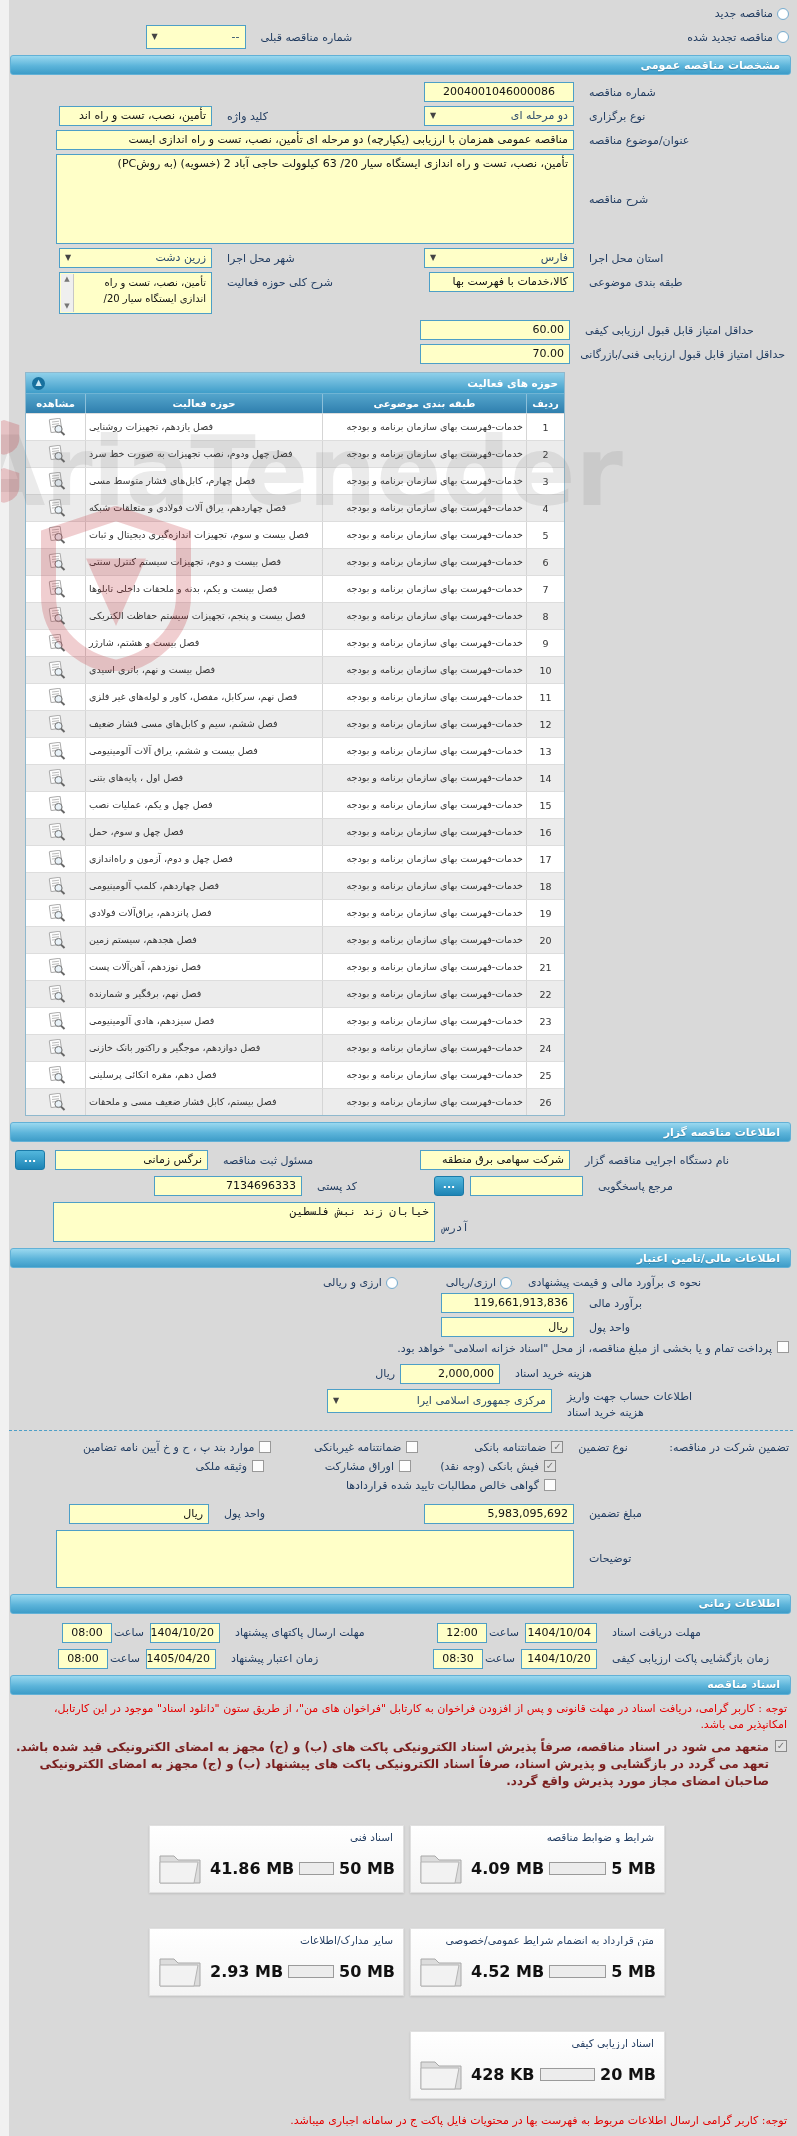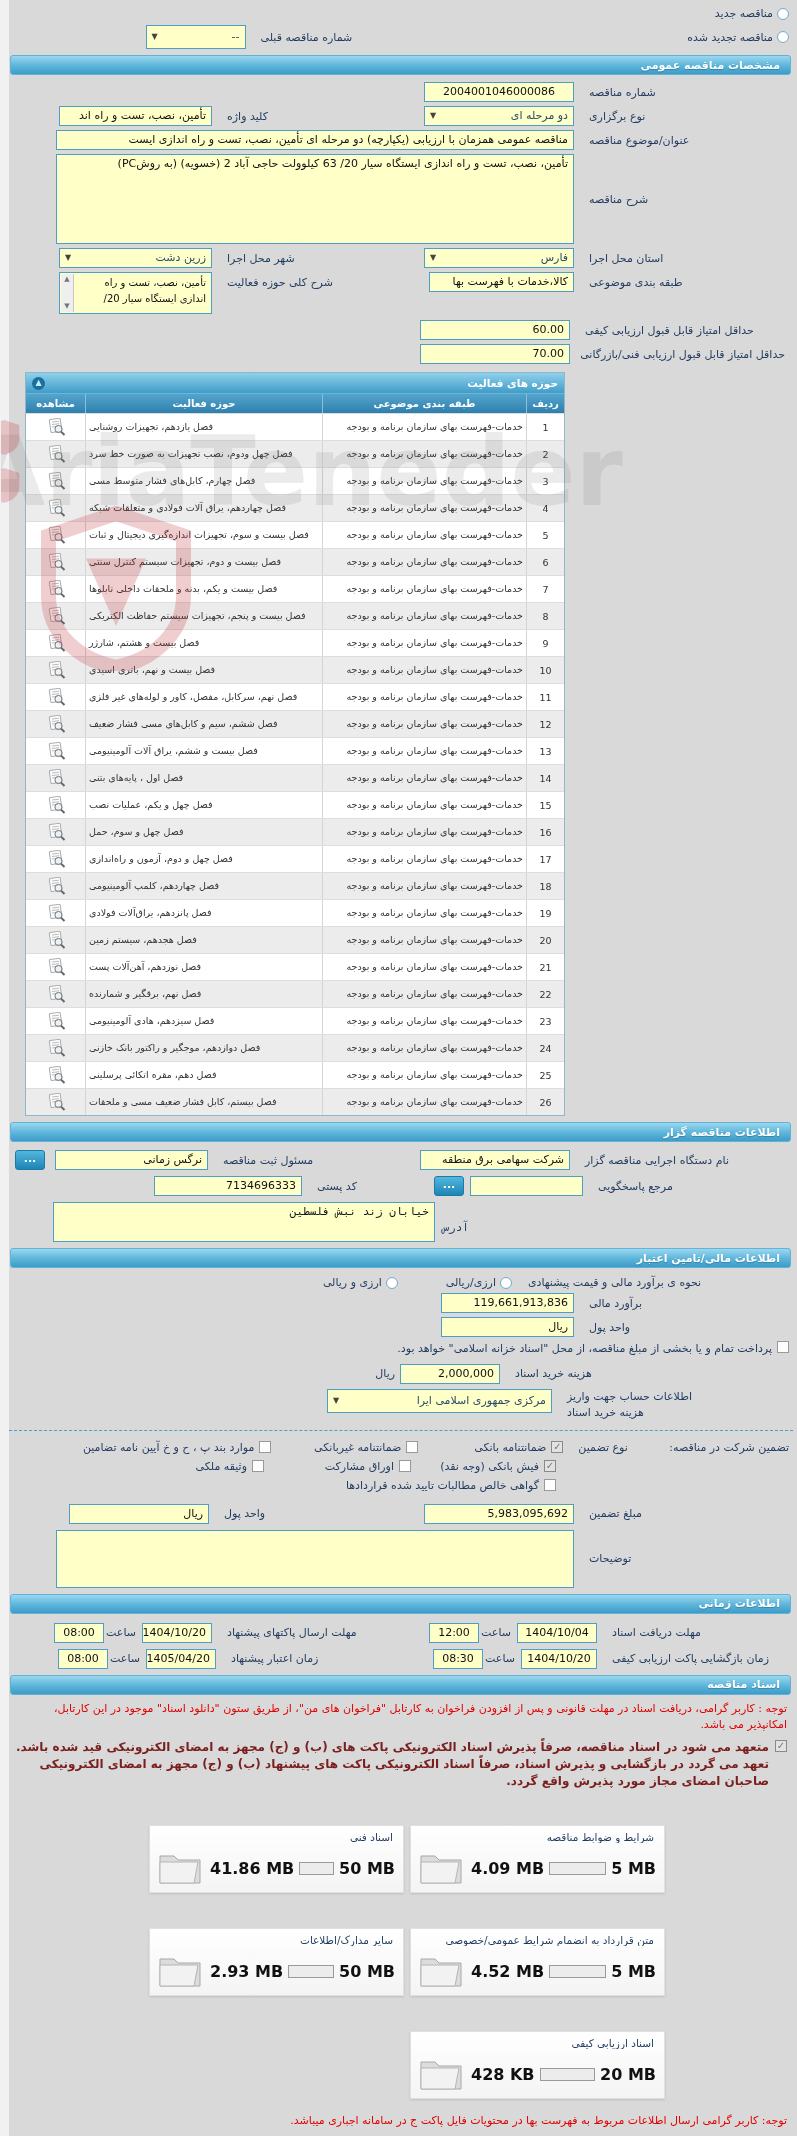--- a/index.html
+++ b/index.html
@@ -730,21 +730,21 @@
     <div class="inp" style="width:140px;">ریال</div>
   </div>
   <div class="frow m95" style="margin-top:6px;">
     <span class="lbl lblr">توضیحات</span>
     <div class="ta w518" style="height:58px;"></div>
   </div>
 
   <div class="bar">اطلاعات زمانی</div>
   <div class="frow m8" style="margin-top:9px;">
     <span class="lbl" style="width:192px;">مهلت دریافت اسناد</span>
-    <div class="inp" style="width:80px;text-align:center;">1404/10/04</div>
+    <div class="inp" style="width:72px;text-align:center;">1404/10/04</div>
     <span class="lbl" style="width:38px;padding-right:6px;">ساعت</span>
     <div class="inp" style="width:50px;text-align:center;">12:00</div>
     <span class="lbl" style="width:183px;margin-right:34px;">مهلت ارسال پاکتهای پیشنهاد</span>
     <div class="inp" style="width:70px;text-align:center;">1404/10/20</div>
     <span class="lbl" style="width:38px;padding-right:6px;">ساعت</span>
     <div class="inp" style="width:50px;text-align:center;">08:00</div>
   </div>
   <div class="frow m8" style="margin-top:6px;">
     <span class="lbl" style="width:192px;">زمان بازگشایی پاکت ارزیابی کیفی</span>
     <div class="inp" style="width:76px;text-align:center;">1404/10/20</div>

